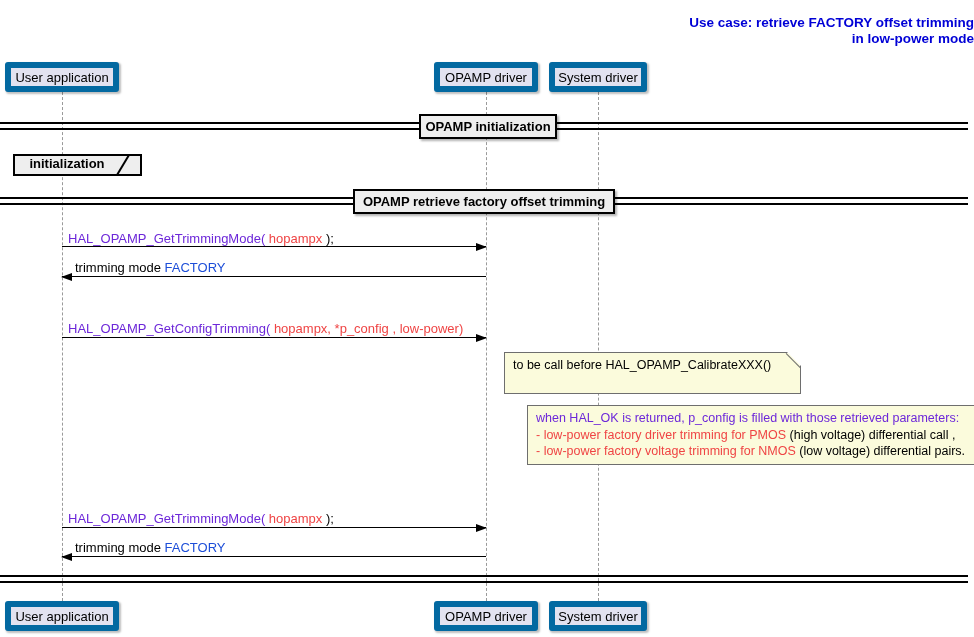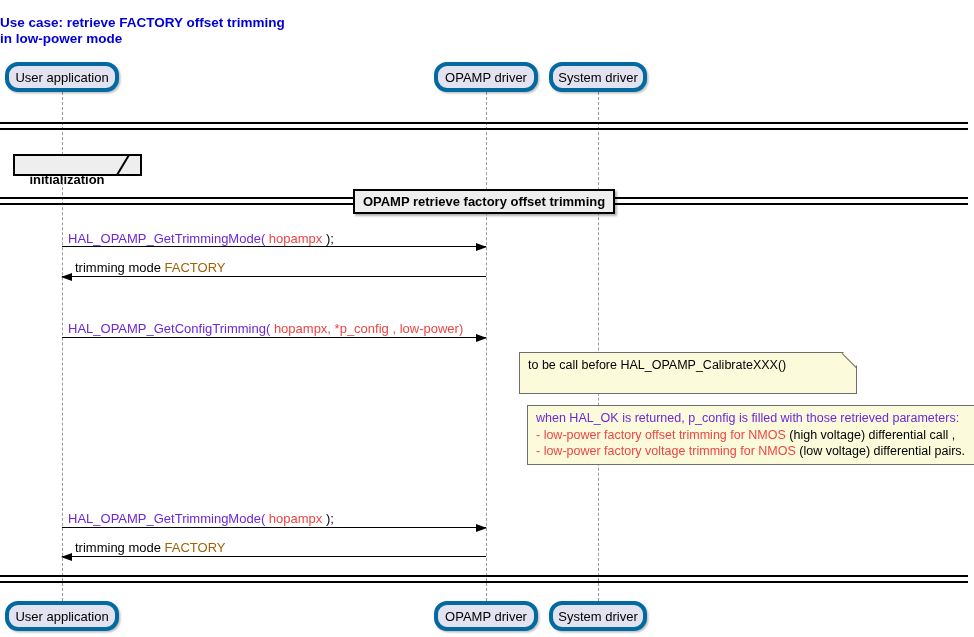--- a/index.html
+++ b/index.html
@@ -1,37 +1,37 @@
 <!DOCTYPE html>
 <html><head>
 <meta charset="utf-8">
 <style>
   html,body{margin:0;padding:0;background:#fff;}
   .stage{
     position:relative;width:974px;height:637px;background:#fff;overflow:hidden;
     font-family:"Liberation Sans", sans-serif;color:#000;
   }
-  .title{position:absolute;left:0;right:0;top:15px;text-align:left;
+  .title{position:absolute;left:0;right:0;top:15px;text-align:right;
     font-weight:bold;font-size:13.5px;line-height:16px;color:#0000D6;}
-  .pbox{position:absolute;height:30px;background:#E2E2F0;border:4px solid #0369a1;
-    border-radius:13px;display:flex;align-items:center;justify-content:center;
+  .pbox{position:absolute;height:30px;background:#E2E2F0;border:6px solid #0369a1;
+    border-radius:3px;display:flex;align-items:center;justify-content:center;
     font-size:13px;box-sizing:border-box;box-shadow:1.5px 1.5px 2px rgba(0,0,0,.25);}
   .lifeline{position:absolute;width:0;border-left:1px dashed #9A9A9A;top:92px;height:509px;}
   .dline{position:absolute;left:0;width:968px;height:4px;
     border-top:2px solid #000;border-bottom:2px solid #000;}
   .divlabel{position:absolute;background:#EEEEEE;border:2px solid #000;
     font-weight:bold;font-size:13px;display:flex;align-items:center;justify-content:center;
     box-sizing:border-box;box-shadow:2px 2px 2px rgba(0,0,0,.3);}
   .grouplabel{position:absolute;left:13px;top:154px;width:130px;height:23px;}
   .grouplabel .gl-text{position:absolute;left:0;top:2px;width:108px;text-align:center;
-    font-weight:bold;font-size:13px;margin-top:16px;}
+    font-weight:bold;font-size:13px;}
   .msg{position:absolute;font-size:13px;line-height:15px;white-space:nowrap;}
   .c-blue{color:#6d28d9;}
   .c-purple{color:#ef4444;}
-  .c-red{color:#a16207;}
+  .c-red{color:#1d4ed8;}
   .c-black{color:#000;}
   .arrow{position:absolute;height:0;border-top:1.5px solid #000;}
   .head-r{position:absolute;right:-1px;top:-4px;width:0;height:0;
     border-top:4.5px solid transparent;border-bottom:4.5px solid transparent;border-left:11px solid #000;}
   .head-l{position:absolute;left:-1px;top:-4px;width:0;height:0;
     border-top:4.5px solid transparent;border-bottom:4.5px solid transparent;border-right:11px solid #000;}
   .note{position:absolute;background:#FBFBDC;border:1px solid #6E6E6E;
     font-size:12.5px;line-height:16.5px;padding:4px 8px;box-sizing:border-box;white-space:nowrap;}
   .note .fold{position:absolute;top:-1px;right:-1px;width:0;height:0;
     border-top:14px solid #fff;border-left:14px solid transparent;}
@@ -56,20 +56,23 @@
     <span>User application</span>
   </div>
   <div class="pbox" style="left:434px;top:62px;width:104px;">
     <span>OPAMP driver</span>
   </div>
   <div class="pbox" style="left:549px;top:62px;width:98px;">
     <span>System driver</span>
   </div>
 
   <div class="dline" style="top:122px;"></div>
+  <div class="divlabel" style="left:419px;top:114px;width:138px;height:25px;">
+    <span>OPAMP initialization</span>
+  </div>
 
   <div class="grouplabel">
     <svg width="130" height="23">
       <rect x="1" y="1" width="127" height="20" fill="#EEEEEE" stroke="#000" stroke-width="2"></rect>
       <line x1="104" y1="21" x2="116" y2="1" stroke="#000" stroke-width="2"></line>
     </svg>
     <div class="gl-text">initialization</div>
   </div>
 
   <div class="dline" style="top:197px;"></div>
@@ -91,31 +94,31 @@
       <span class="head-l"></span>
     </div>
 
   <div class="msg" style="left:68px;top:321px;">
     <span class="c-blue">HAL_OPAMP_GetConfigTrimming(</span><span class="c-purple"> hopampx, *p_config , low-power)</span>
   </div>
   <div class="arrow" style="left:62px;top:337px;width:424px;">
       <span class="head-r"></span>
     </div>
 
-  <div class="note" style="left:519px;top:352px;width:338px;height:42px;">
+  <div class="note" style="left:504px;top:352px;width:297px;height:42px;">
     <span class="fold"></span>
     <span class="fold-line"></span>
     <div class="c-black">to be call before HAL_OPAMP_CalibrateXXX()</div>
   </div>
 
   <div class="note" style="left:491px;top:405px;width:474px;height:60px;margin-left:36px;">
     <span class="fold"></span>
     <span class="fold-line"></span>
     <div class="c-blue">when HAL_OK is returned, p_config is filled with those retrieved parameters:</div>
-    <div><span class="c-purple">- low-power factory offset trimming for NMOS</span><span class="c-black"> (high voltage) differential call ,</span></div>
+    <div><span class="c-purple">- low-power factory driver trimming for PMOS</span><span class="c-black"> (high voltage) differential call ,</span></div>
     <div><span class="c-purple">- low-power factory voltage trimming for NMOS</span><span class="c-black"> (low voltage) differential pairs.</span></div>
   </div>
 
   <div class="msg" style="left:68px;top:511px;">
     <span class="c-blue">HAL_OPAMP_GetTrimmingMode(</span><span class="c-purple"> hopampx </span><span class="c-black">);</span>
   </div>
   <div class="arrow" style="left:62px;top:527px;width:424px;">
       <span class="head-r"></span>
     </div>
 

